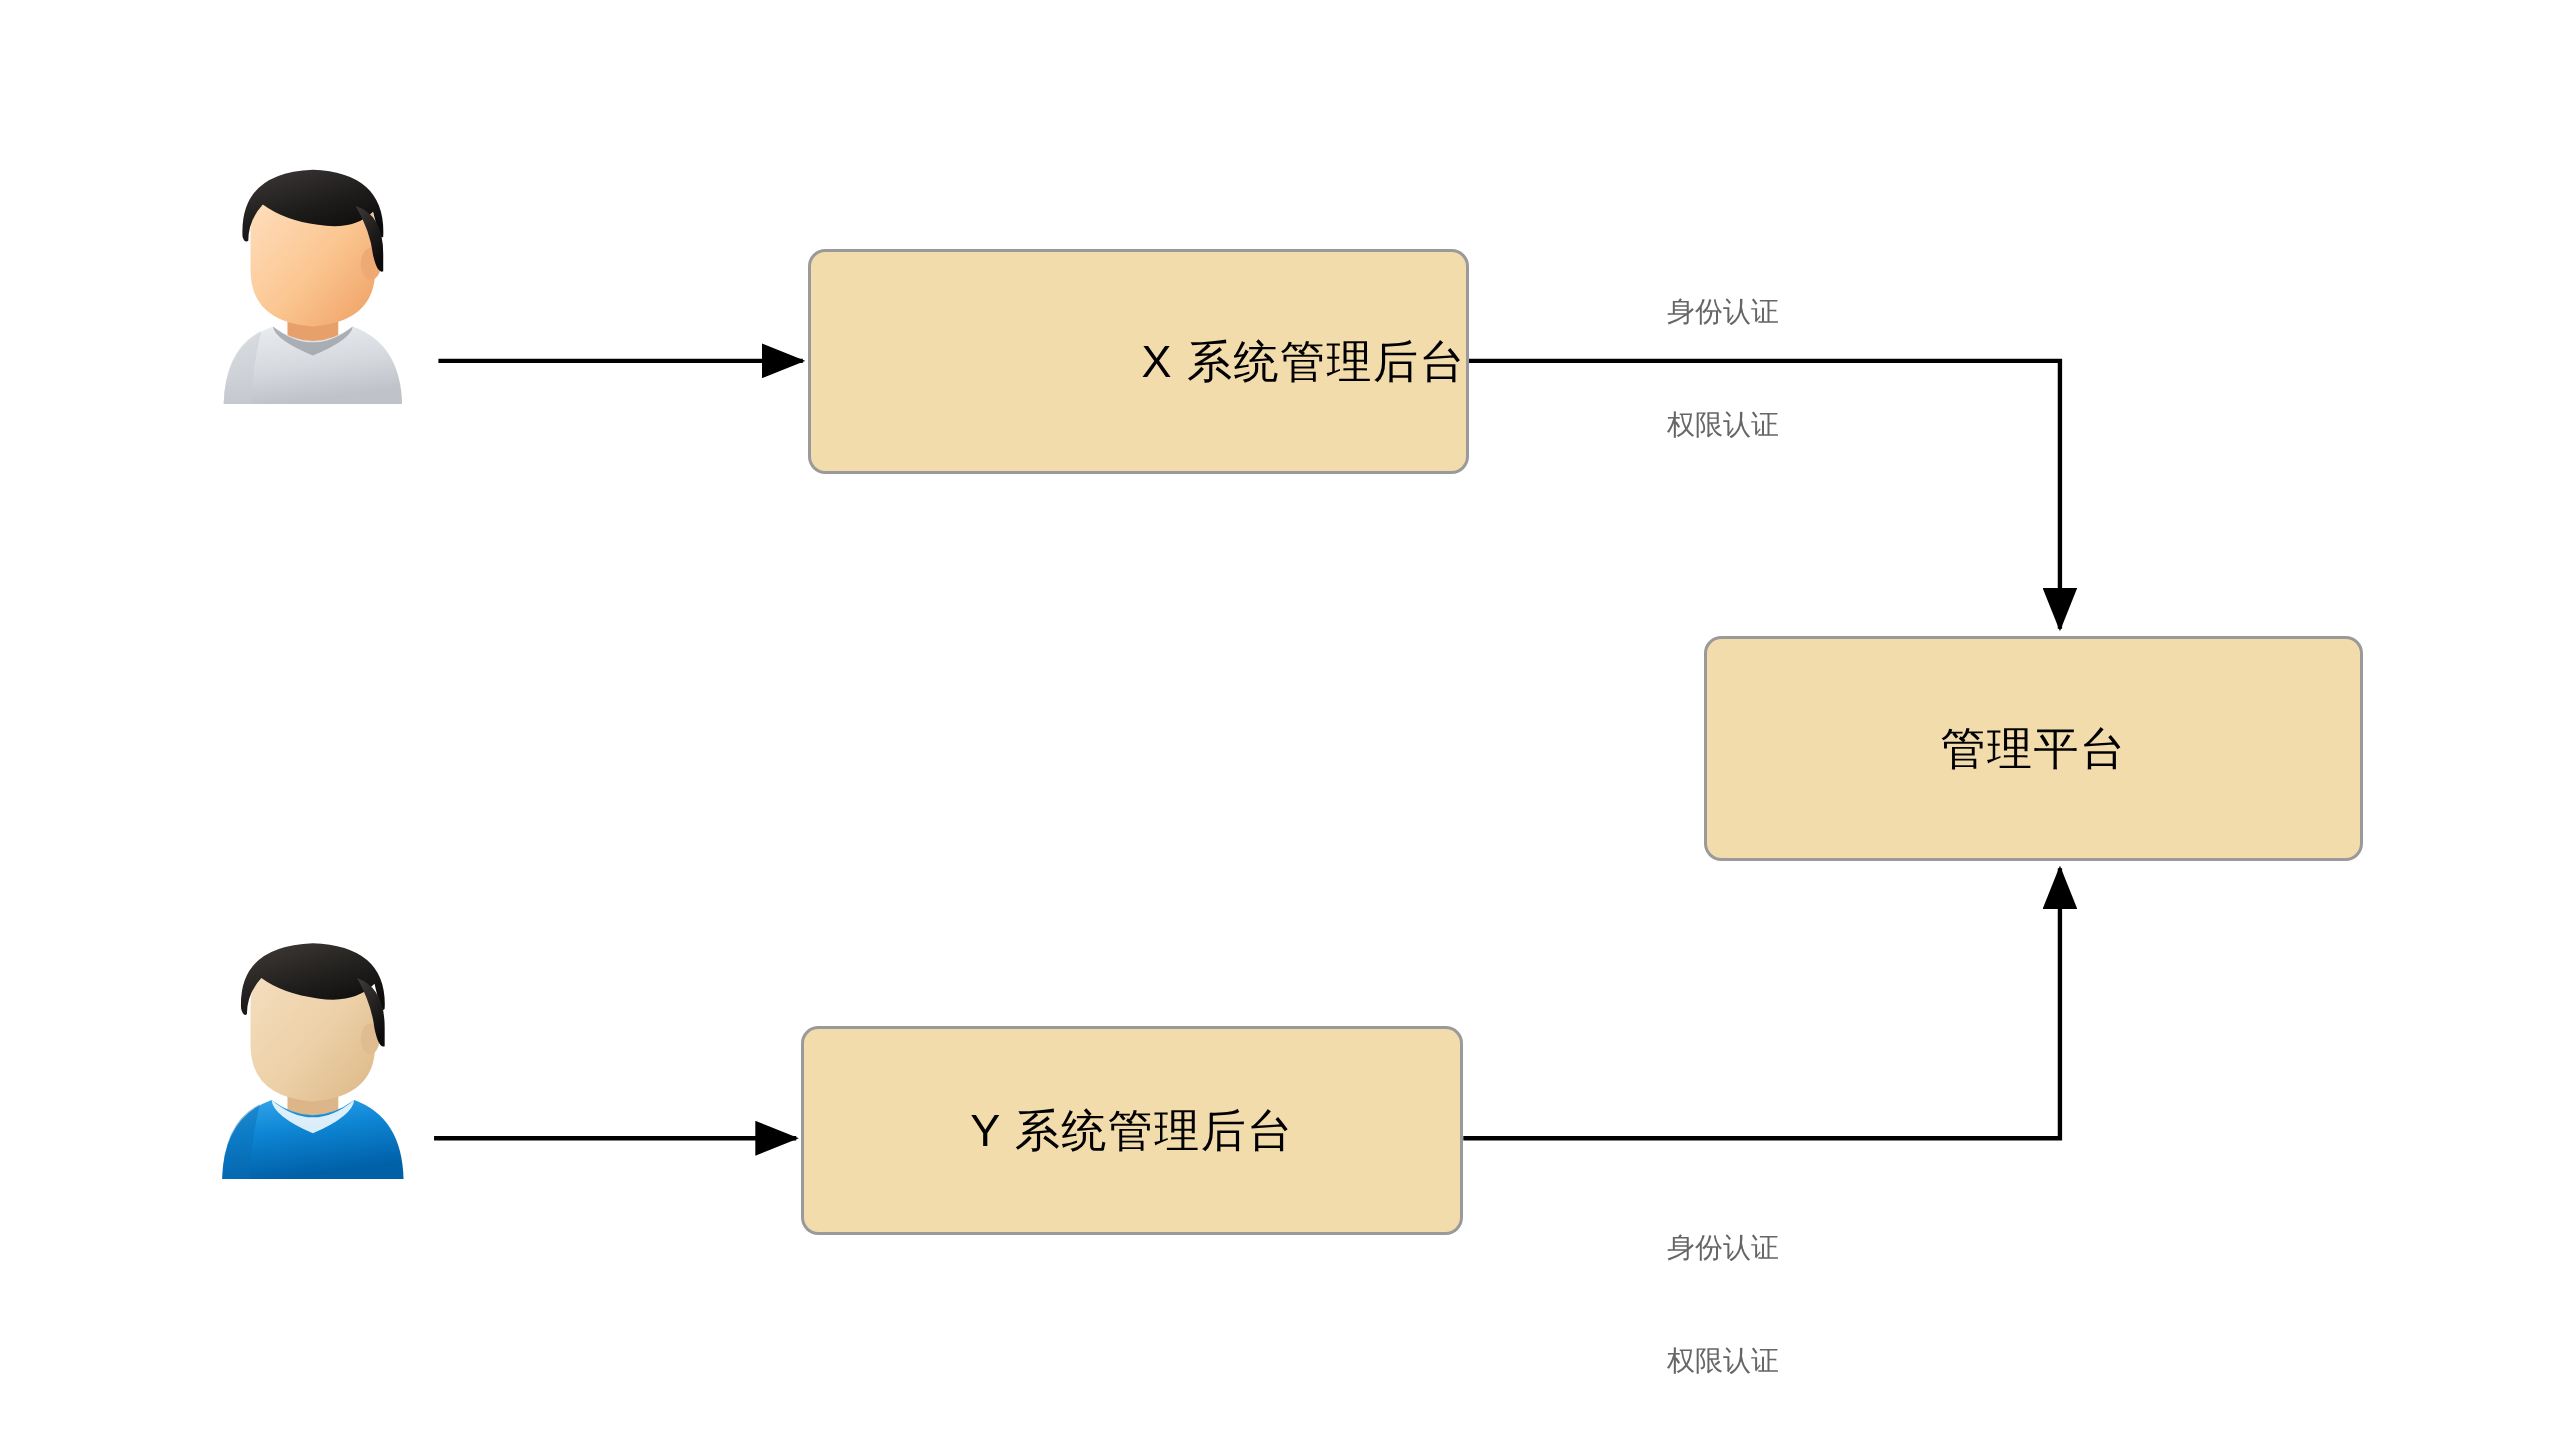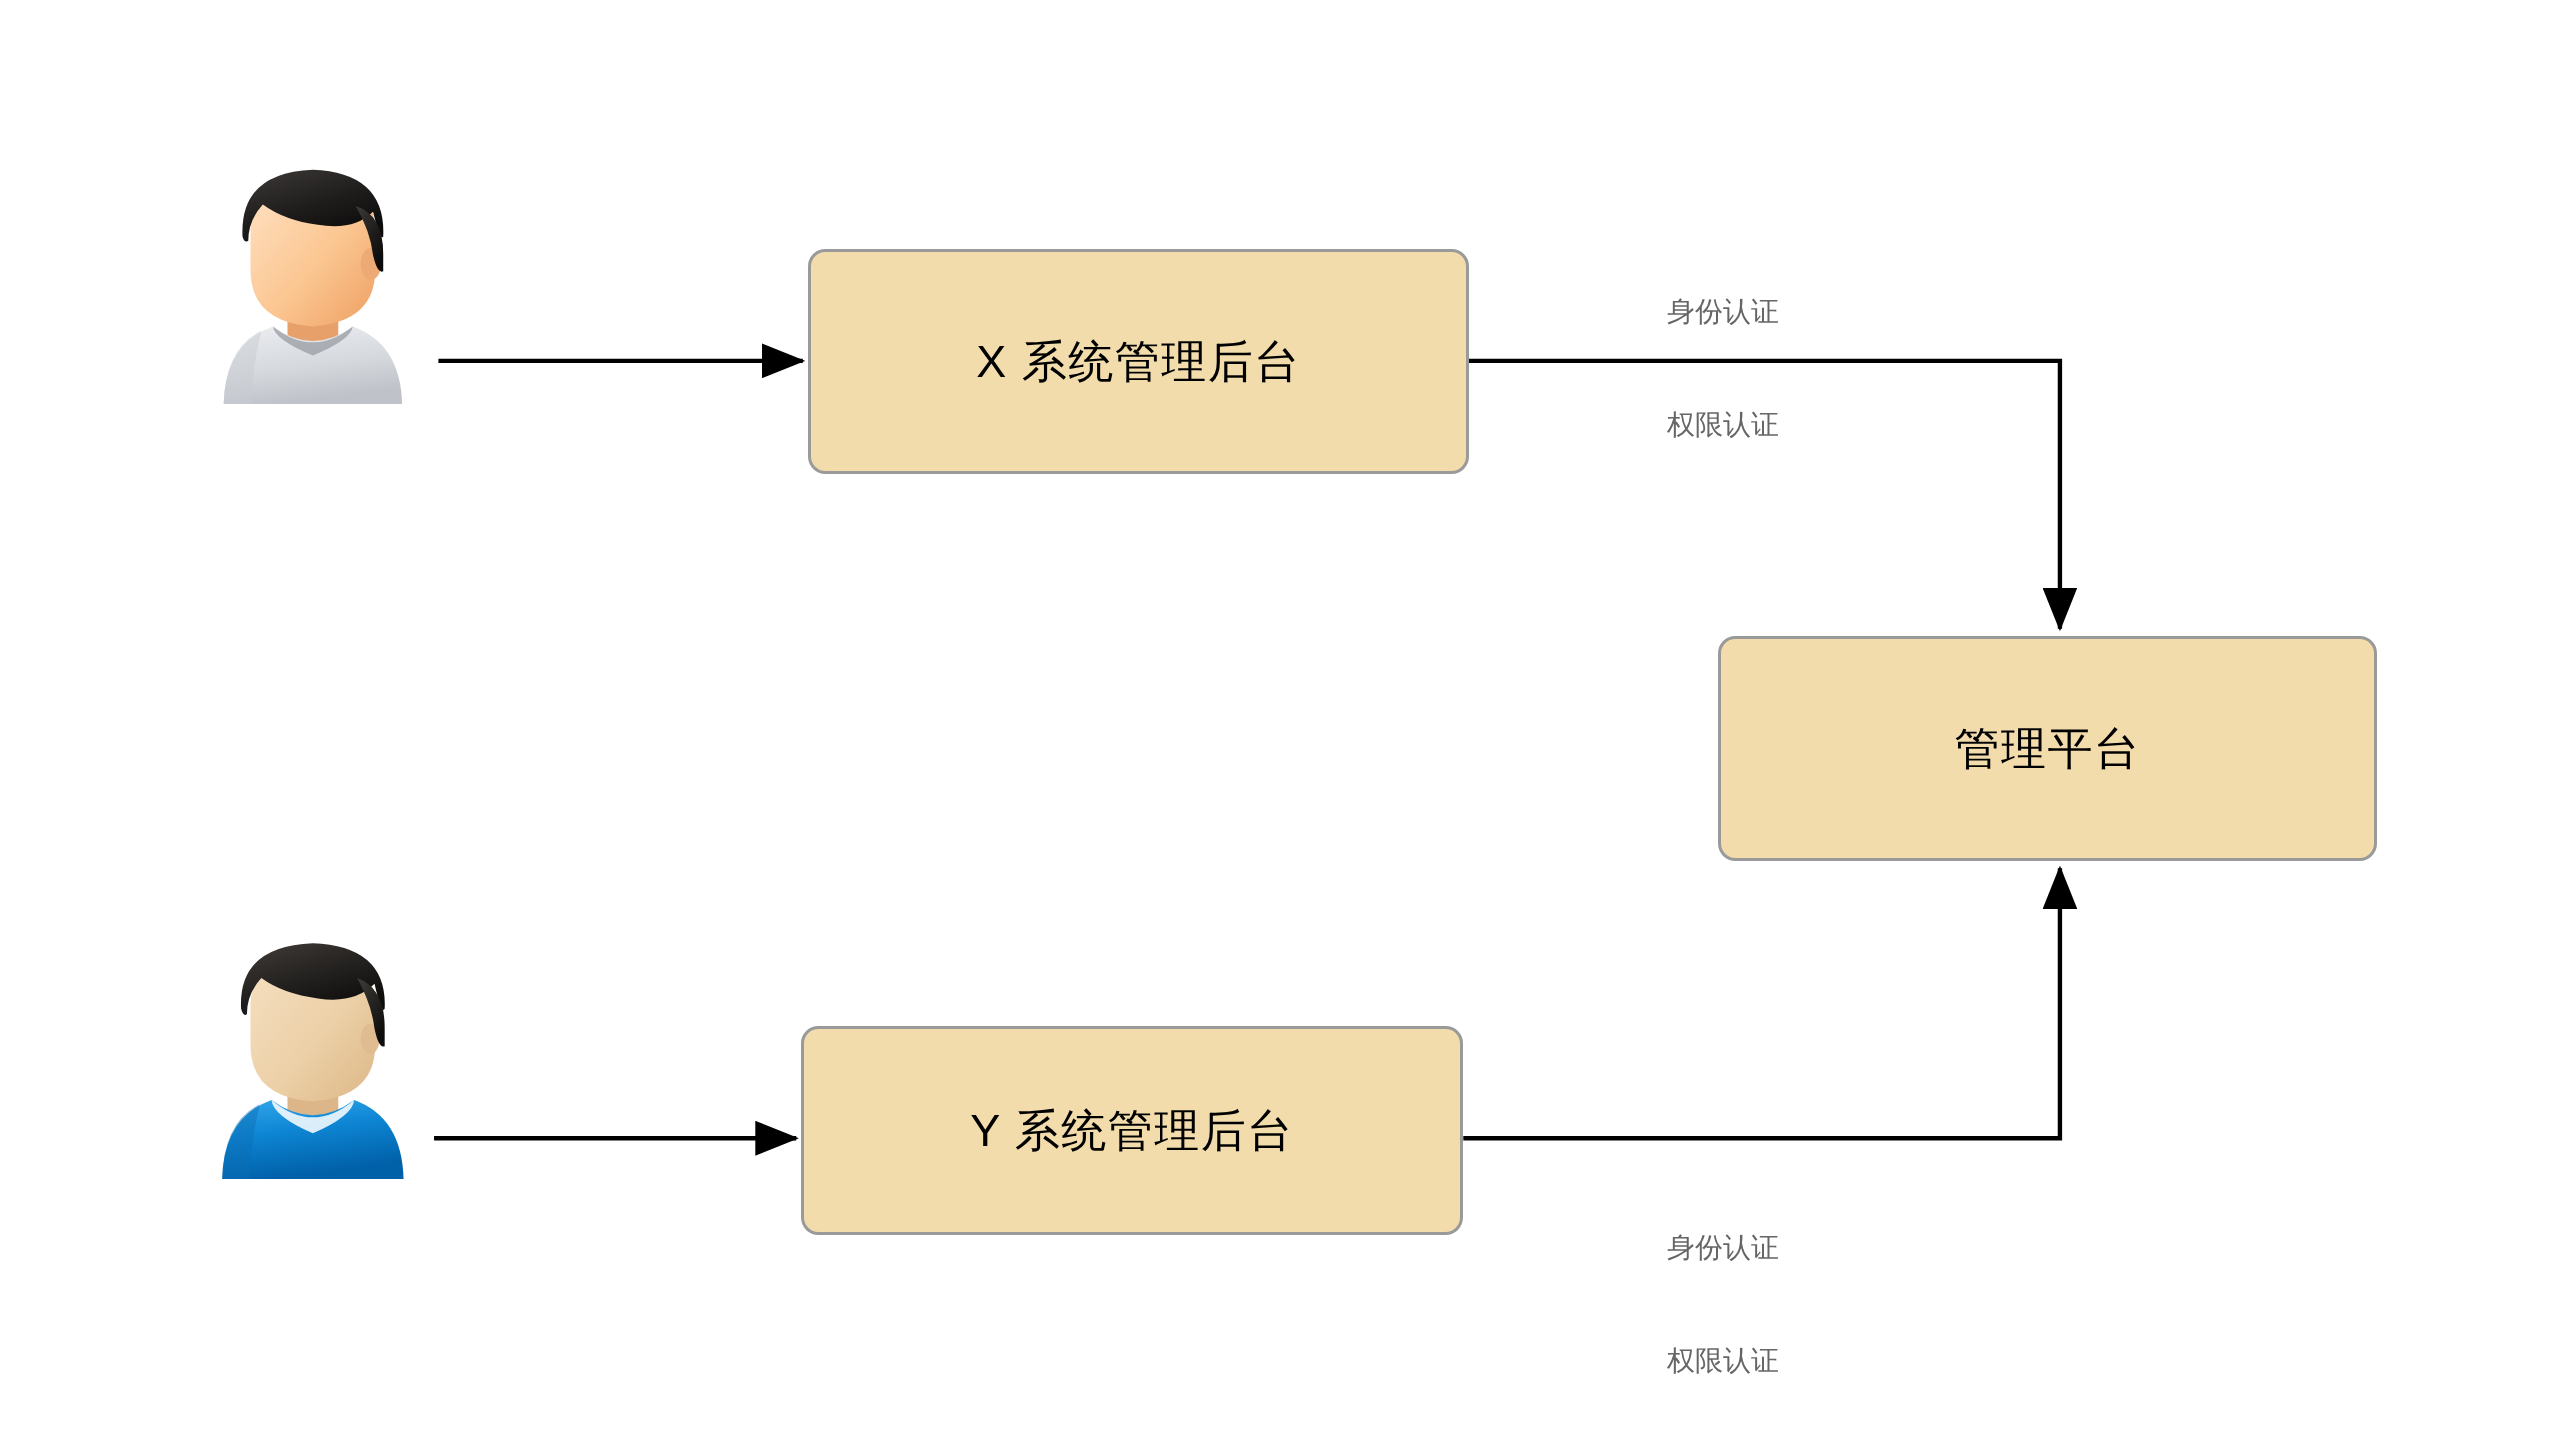--- a/index.html
+++ b/index.html
@@ -24,23 +24,23 @@
     border: 3.6px solid #9a9a9a;
     border-radius: 17.4px;
     display: flex;
     align-items: center;
     justify-content: center;
     color: #000000;
     font-size: 45px;
     letter-spacing: 1.5px;
     white-space: nowrap;
   }
-  #box-x      { left: 808px; top: 249px;  width: 661px; height: 225px; }
+  #box-x      { left: 808px; top: 249px;  width: 661px; height: 225px; justify-content: flex-end; }
   #box-y      { left: 801px; top: 1026px; width: 662px; height: 209px; }
-  #box-plat   { left: 1704px; top: 636px;  width: 659px; height: 225px; margin-left: 14px; }
+  #box-plat   { left: 1704px; top: 636px;  width: 659px; height: 225px; }
 
   .edge-label {
     position: absolute;
     color: #666666;
     font-size: 28px;
     line-height: 1.34;
     white-space: pre;
   }
   #label-top    { left: 1667px; top: 218px;  }
   #label-bottom { left: 1667px; top: 1154px; }

